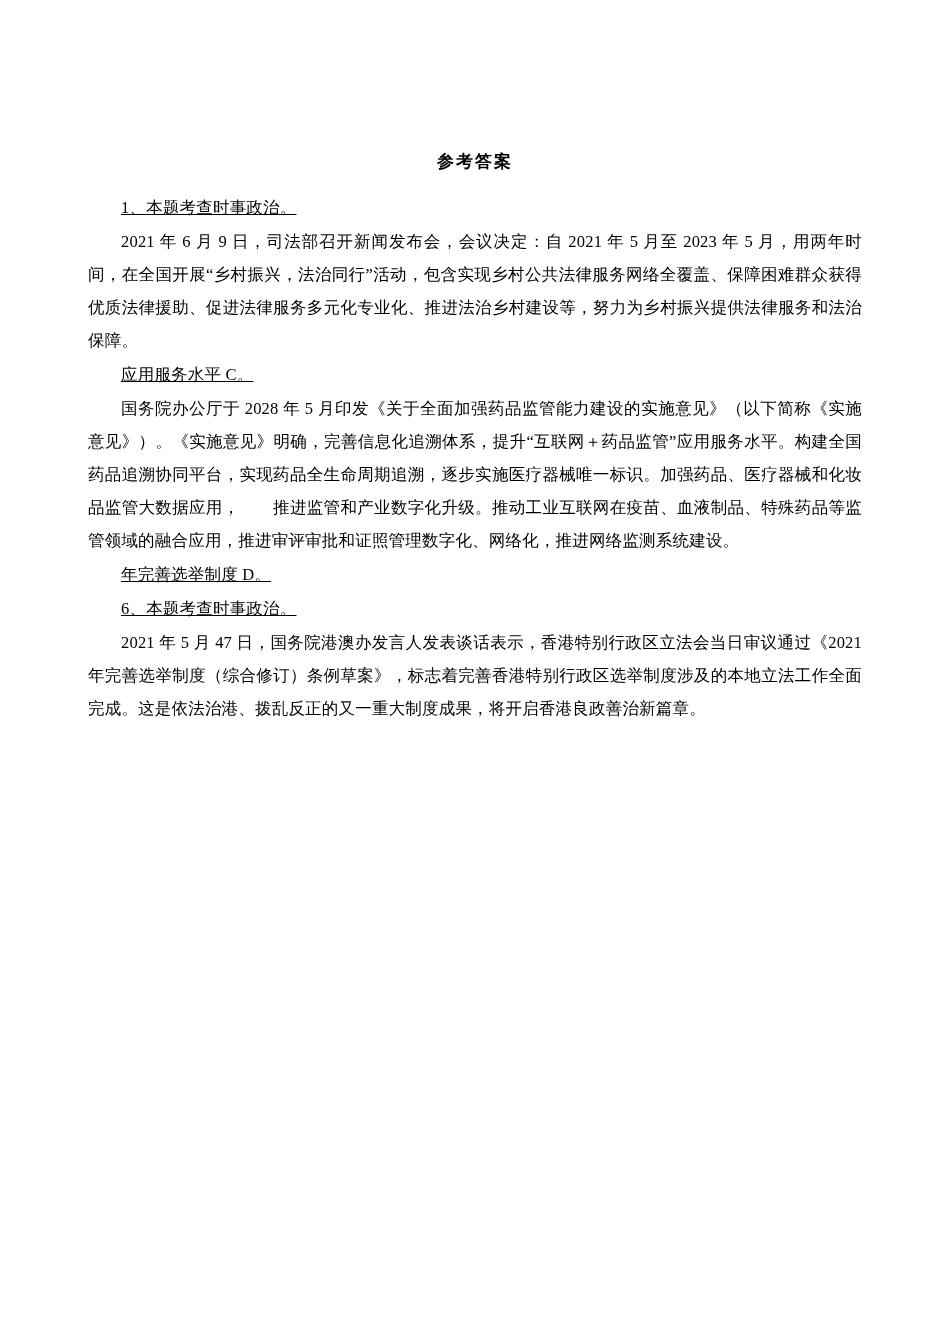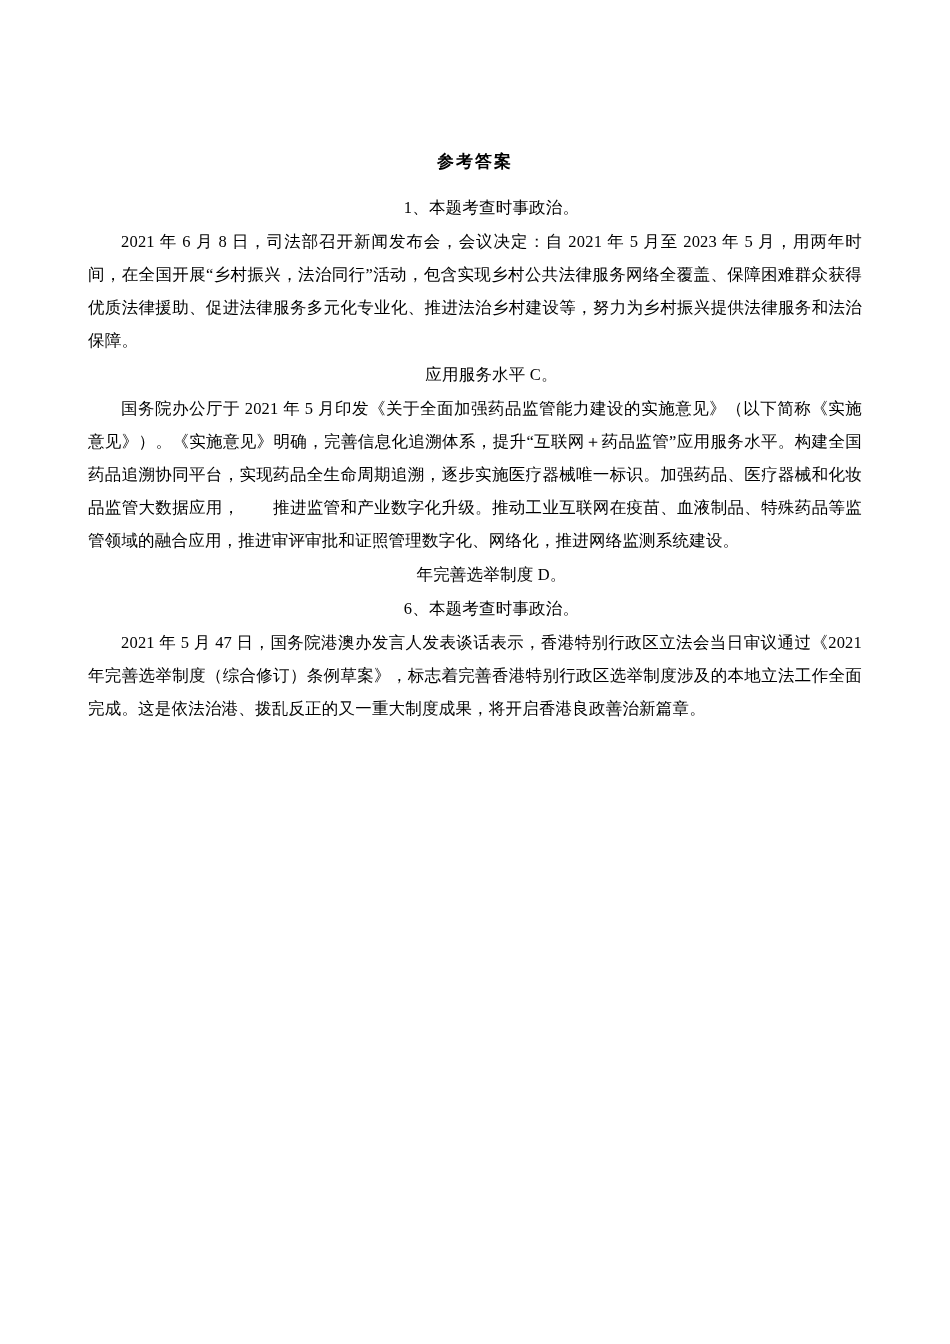--- a/index.html
+++ b/index.html
@@ -32,37 +32,38 @@
   .para {
     font-size: 16.5px;
     line-height: 2.0;
     text-align: justify;
     text-justify: inter-ideograph;
     margin: 0 0 1px 0;
     text-indent: 2em;
     letter-spacing: 0.2px;
   }
   .para.nojust {
-    text-align: center;
+    text-align: left;
+    text-decoration: underline;
   }
   .spacer-bottom {
     height: 20px;
   }
 </style>
 </head>
 <body>
 
 <div class="page">
 
   <h1 class="doc-title">参考答案</h1>
 
   <p class="para nojust">1、本题考查时事政治。</p>
-  <p class="para">2021 年 6 月 8 日，司法部召开新闻发布会，会议决定：自 2021 年 5 月至 2023 年 5 月，用两年时间，在全国开展“乡村振兴，法治同行”活动，包含实现乡村公共法律服务网络全覆盖、保障困难群众获得优质法律援助、促进法律服务多元化专业化、推进法治乡村建设等，努力为乡村振兴提供法律服务和法治保障。</p>
+  <p class="para">2021 年 6 月 9 日，司法部召开新闻发布会，会议决定：自 2021 年 5 月至 2023 年 5 月，用两年时间，在全国开展“乡村振兴，法治同行”活动，包含实现乡村公共法律服务网络全覆盖、保障困难群众获得优质法律援助、促进法律服务多元化专业化、推进法治乡村建设等，努力为乡村振兴提供法律服务和法治保障。</p>
   <p class="para nojust">应用服务水平 C。</p>
 
-  <p class="para">国务院办公厅于 2021 年 5 月印发《关于全面加强药品监管能力建设的实施意见》（以下简称《实施意见》）。《实施意见》明确，完善信息化追溯体系，提升“互联网＋药品监管”应用服务水平。构建全国药品追溯协同平台，实现药品全生命周期追溯，逐步实施医疗器械唯一标识。加强药品、医疗器械和化妆品监管大数据应用，　　推进监管和产业数字化升级。推动工业互联网在疫苗、血液制品、特殊药品等监管领域的融合应用，推进审评审批和证照管理数字化、网络化，推进网络监测系统建设。</p>
+  <p class="para">国务院办公厅于 2028 年 5 月印发《关于全面加强药品监管能力建设的实施意见》（以下简称《实施意见》）。《实施意见》明确，完善信息化追溯体系，提升“互联网＋药品监管”应用服务水平。构建全国药品追溯协同平台，实现药品全生命周期追溯，逐步实施医疗器械唯一标识。加强药品、医疗器械和化妆品监管大数据应用，　　推进监管和产业数字化升级。推动工业互联网在疫苗、血液制品、特殊药品等监管领域的融合应用，推进审评审批和证照管理数字化、网络化，推进网络监测系统建设。</p>
   <p class="para nojust">年完善选举制度 D。</p>
 
   <p class="para nojust">6、本题考查时事政治。</p>
   <p class="para">2021 年 5 月 47 日，国务院港澳办发言人发表谈话表示，香港特别行政区立法会当日审议通过《2021 年完善选举制度（综合修订）条例草案》，标志着完善香港特别行政区选举制度涉及的本地立法工作全面完成。这是依法治港、拨乱反正的又一重大制度成果，将开启香港良政善治新篇章。</p>
 
   <div class="spacer-bottom"></div>
 </div>
 
 </body></html>

